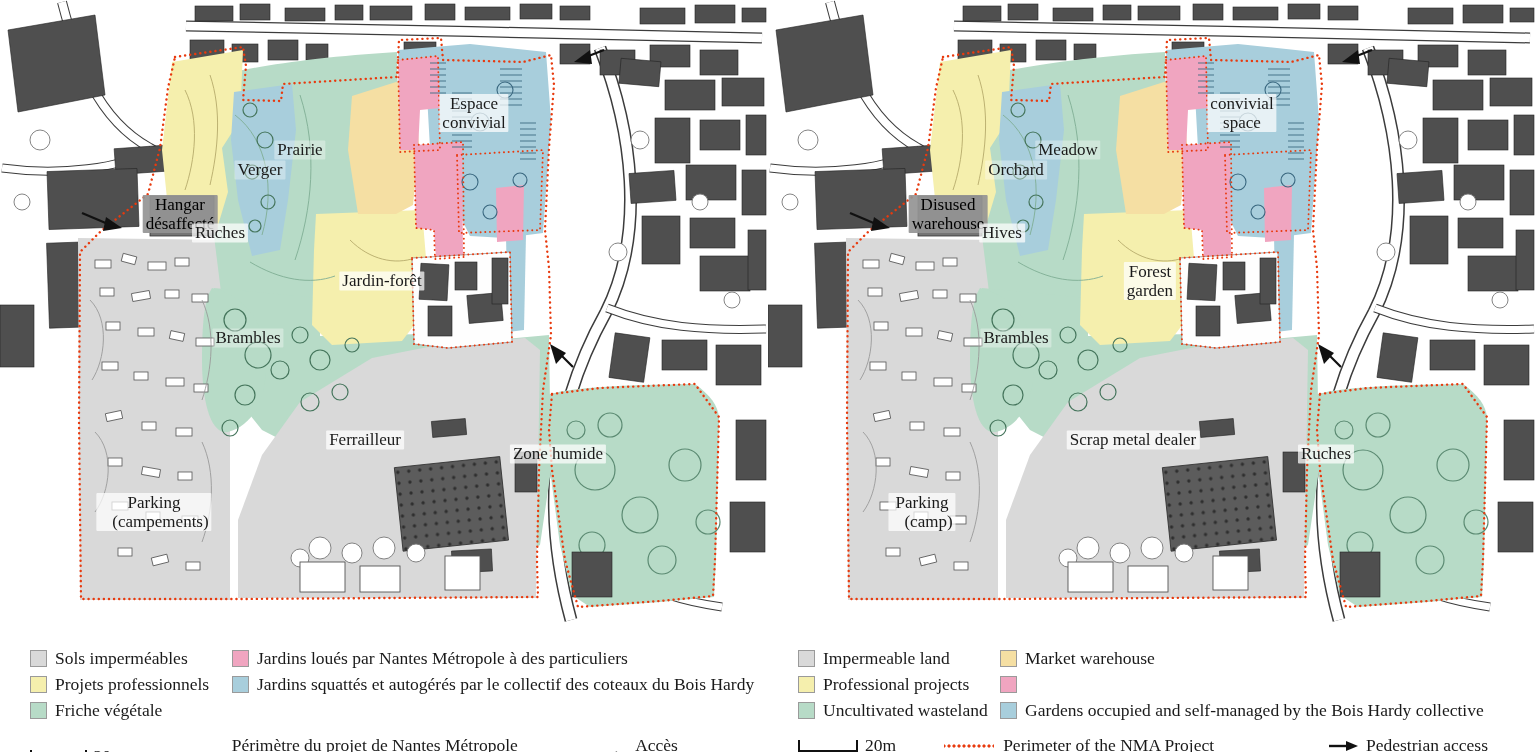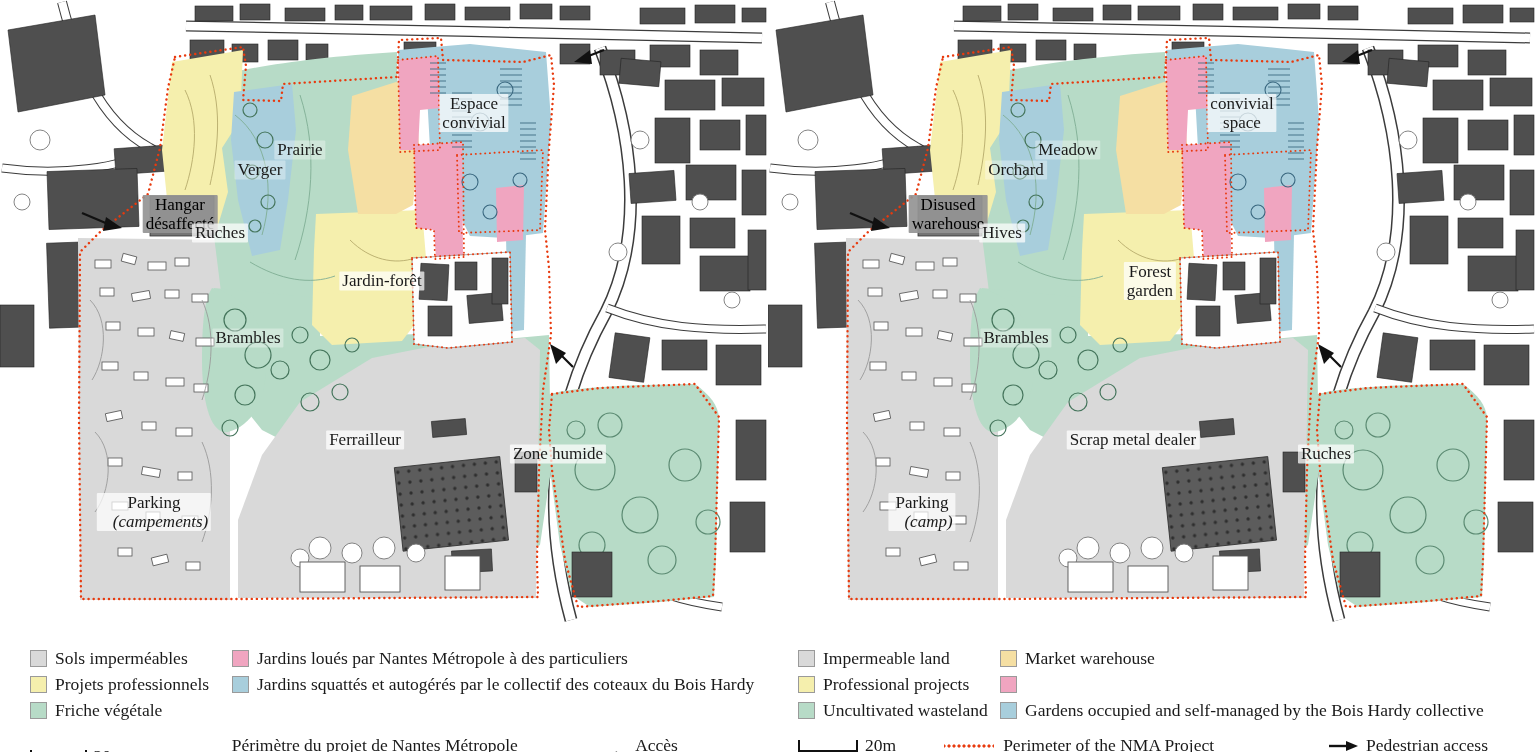--- a/index.html
+++ b/index.html
@@ -6,21 +6,21 @@
   body{width:1536px;height:752px;overflow:hidden;font-family:"Liberation Serif","DejaVu Serif",serif;color:#1a1a1a;}
   .row{display:flex;width:1536px;height:752px;}
   .panel{position:relative;width:768px;height:752px;}
   .map-wrap{position:absolute;left:0;top:0;width:768px;height:622px;}
   svg.map{display:block;width:768px;height:622px;}
   
   .map-label{position:absolute;transform:translate(-50%,-50%);white-space:pre-line;text-align:center;
     font-size:17px;line-height:1.12;background:rgba(255,255,255,0.72);padding:0 3px;border-radius:1px;}
   .map-label.nobg{background:rgba(255,255,255,0.35);}
   .map-label.darkbg{background:rgba(148,148,148,0.92);color:#000000;}
-  .map-label .ital{font-style:italic;display:block;margin-left:13px;}
+  .map-label .ital{display:block;margin-left:13px;}
   
   .legend{position:absolute;left:0;top:639px;width:768px;height:130px;}
   .leg-cols{position:absolute;left:30px;top:6px;display:flex;}
   .leg-col{display:flex;flex-direction:column;}
   .leg-col.c1{width:202px;}
   .leg-item{display:flex;align-items:center;height:26px;font-size:17.5px;}
   .swatch{width:15px;height:15px;border:1px solid #9a9a9a;margin-right:8px;flex:0 0 auto;}
   .leg-bottom{position:absolute;left:30px;top:96px;width:712px;display:flex;align-items:center;font-size:17.5px;}
   .scalebar{width:56px;height:10px;border-left:2px solid #111;border-right:2px solid #111;border-bottom:2px solid #111;margin-right:7px;}
   .dots{width:50px;height:4px;margin:0 9px 0 48px;background-image:radial-gradient(circle,#e83a0e 1.6px,transparent 1.8px);background-size:5px 4px;background-position:center;flex:0 0 auto;}

